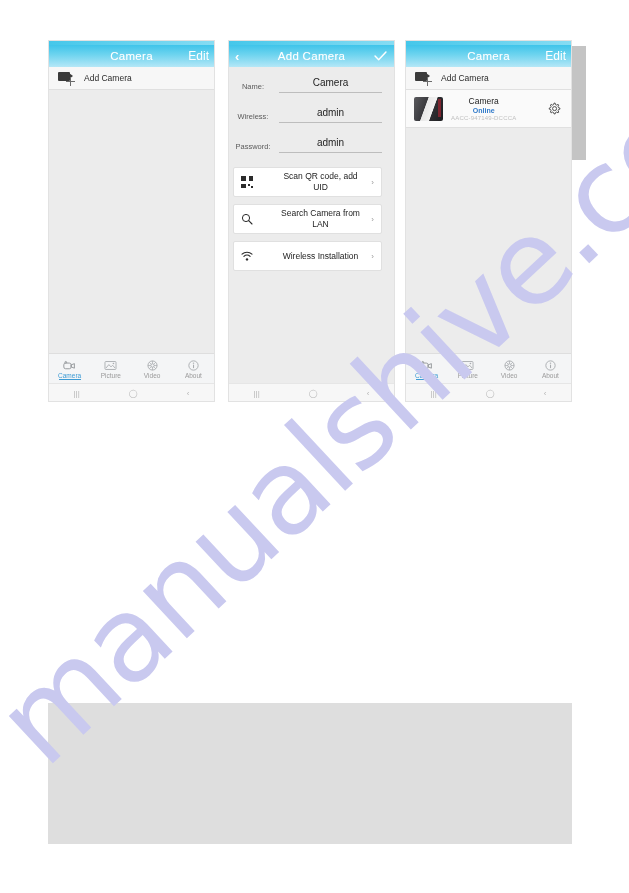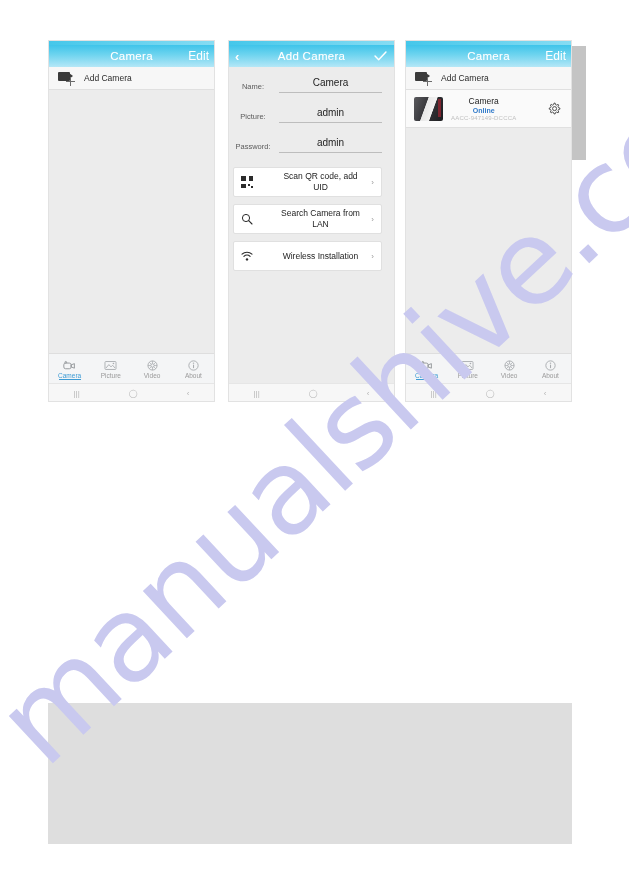--- a/index.html
+++ b/index.html
@@ -251,21 +251,21 @@
     </div>
     <div class="screen-body">
       <div class="form">
 
         <div class="field">
           <span class="flabel">Name:</span>
           <span class="finput">Camera</span>
         </div>
 
         <div class="field">
-          <span class="flabel">Picture:</span>
+          <span class="flabel">Wireless:</span>
           <span class="finput">admin</span>
         </div>
 
 
         <div class="field">
           <span class="flabel">Password:</span>
           <span class="finput">admin</span>
         </div>
 
         <div class="btn">

